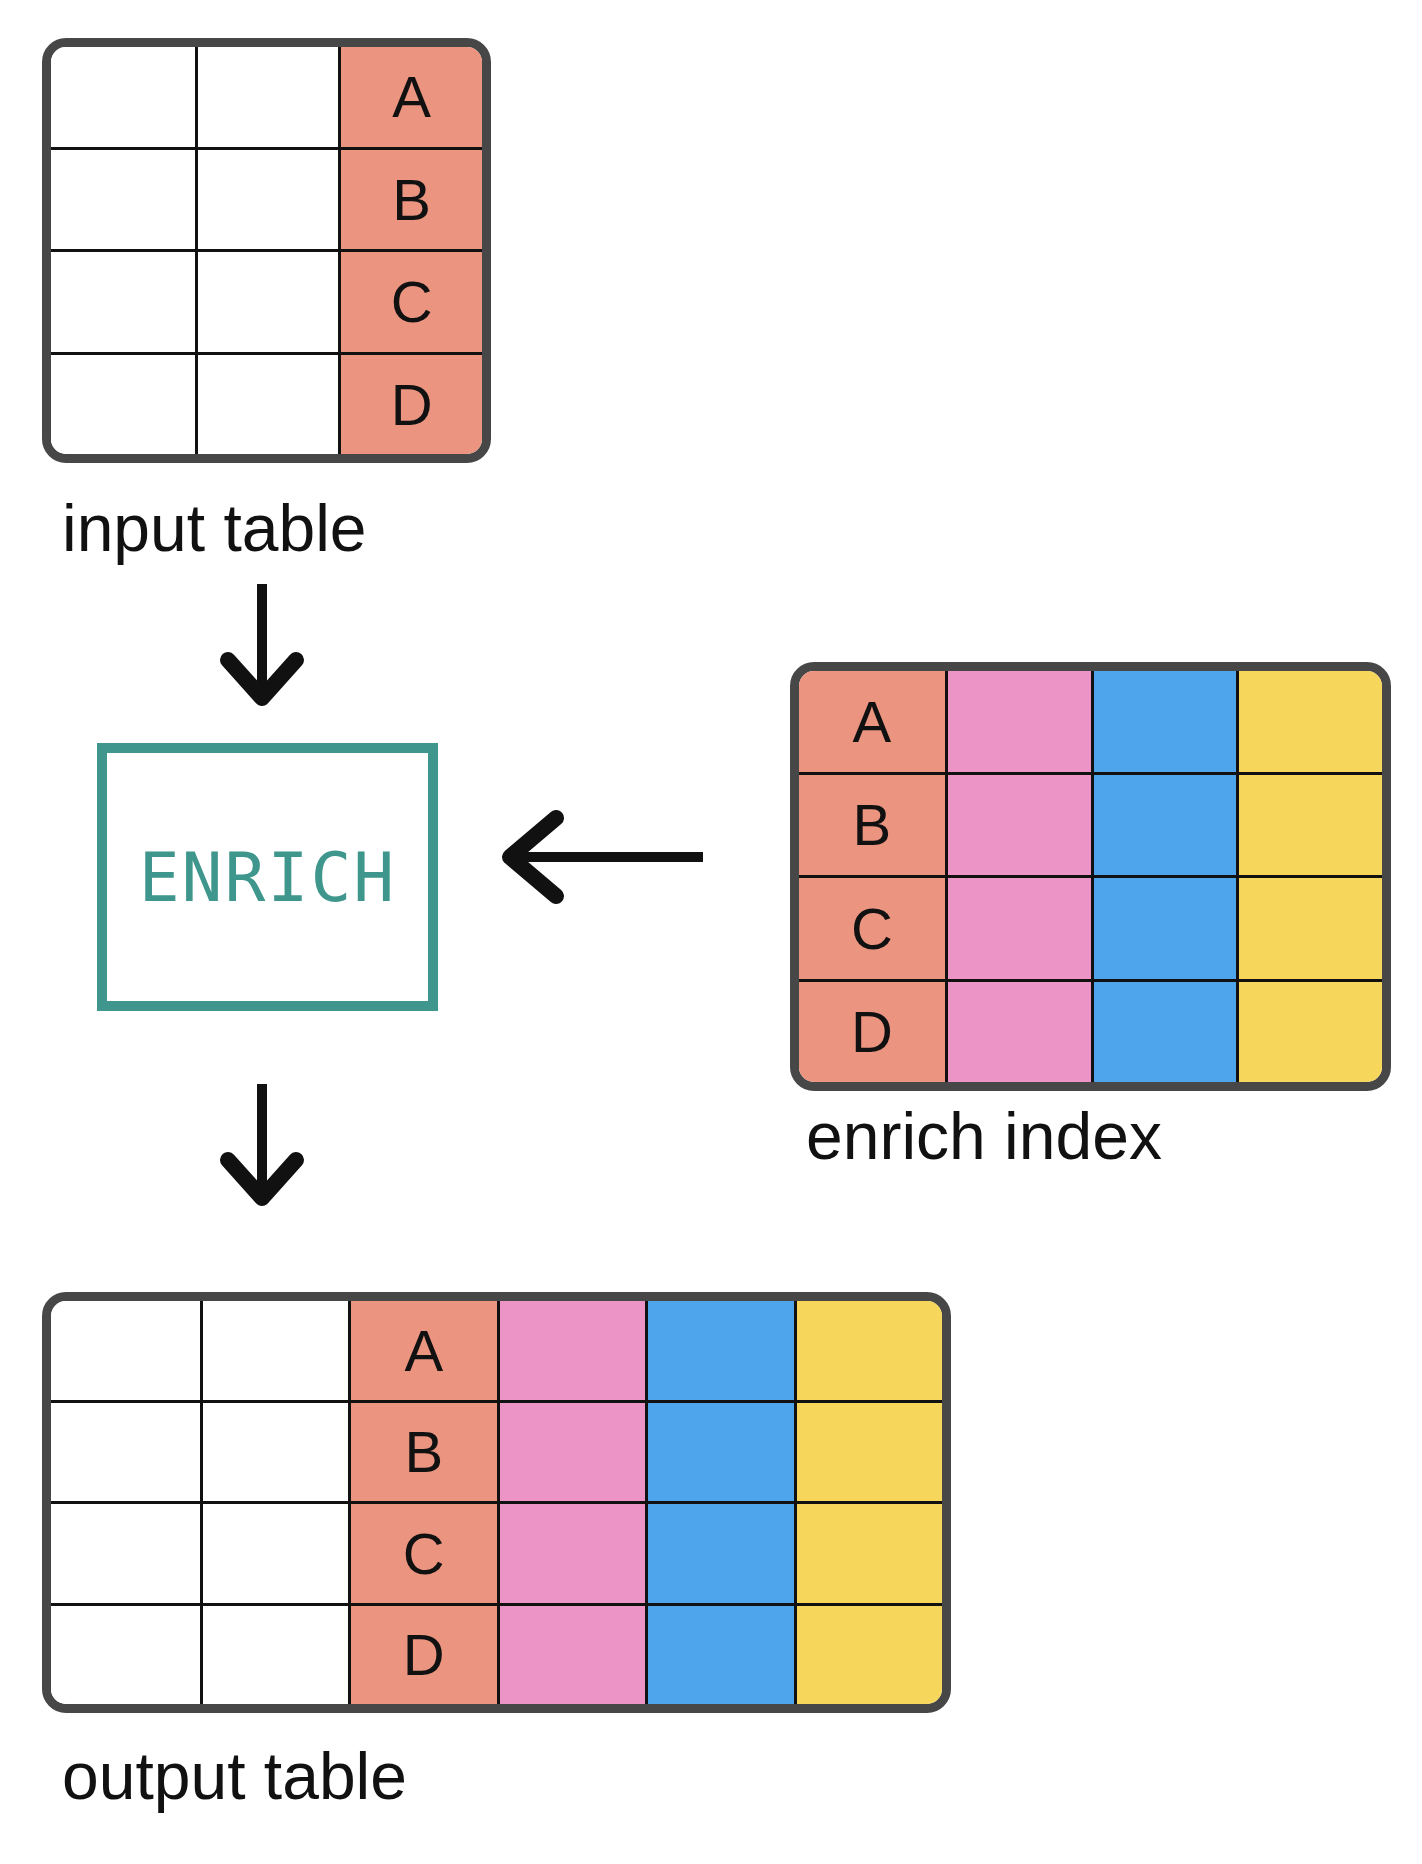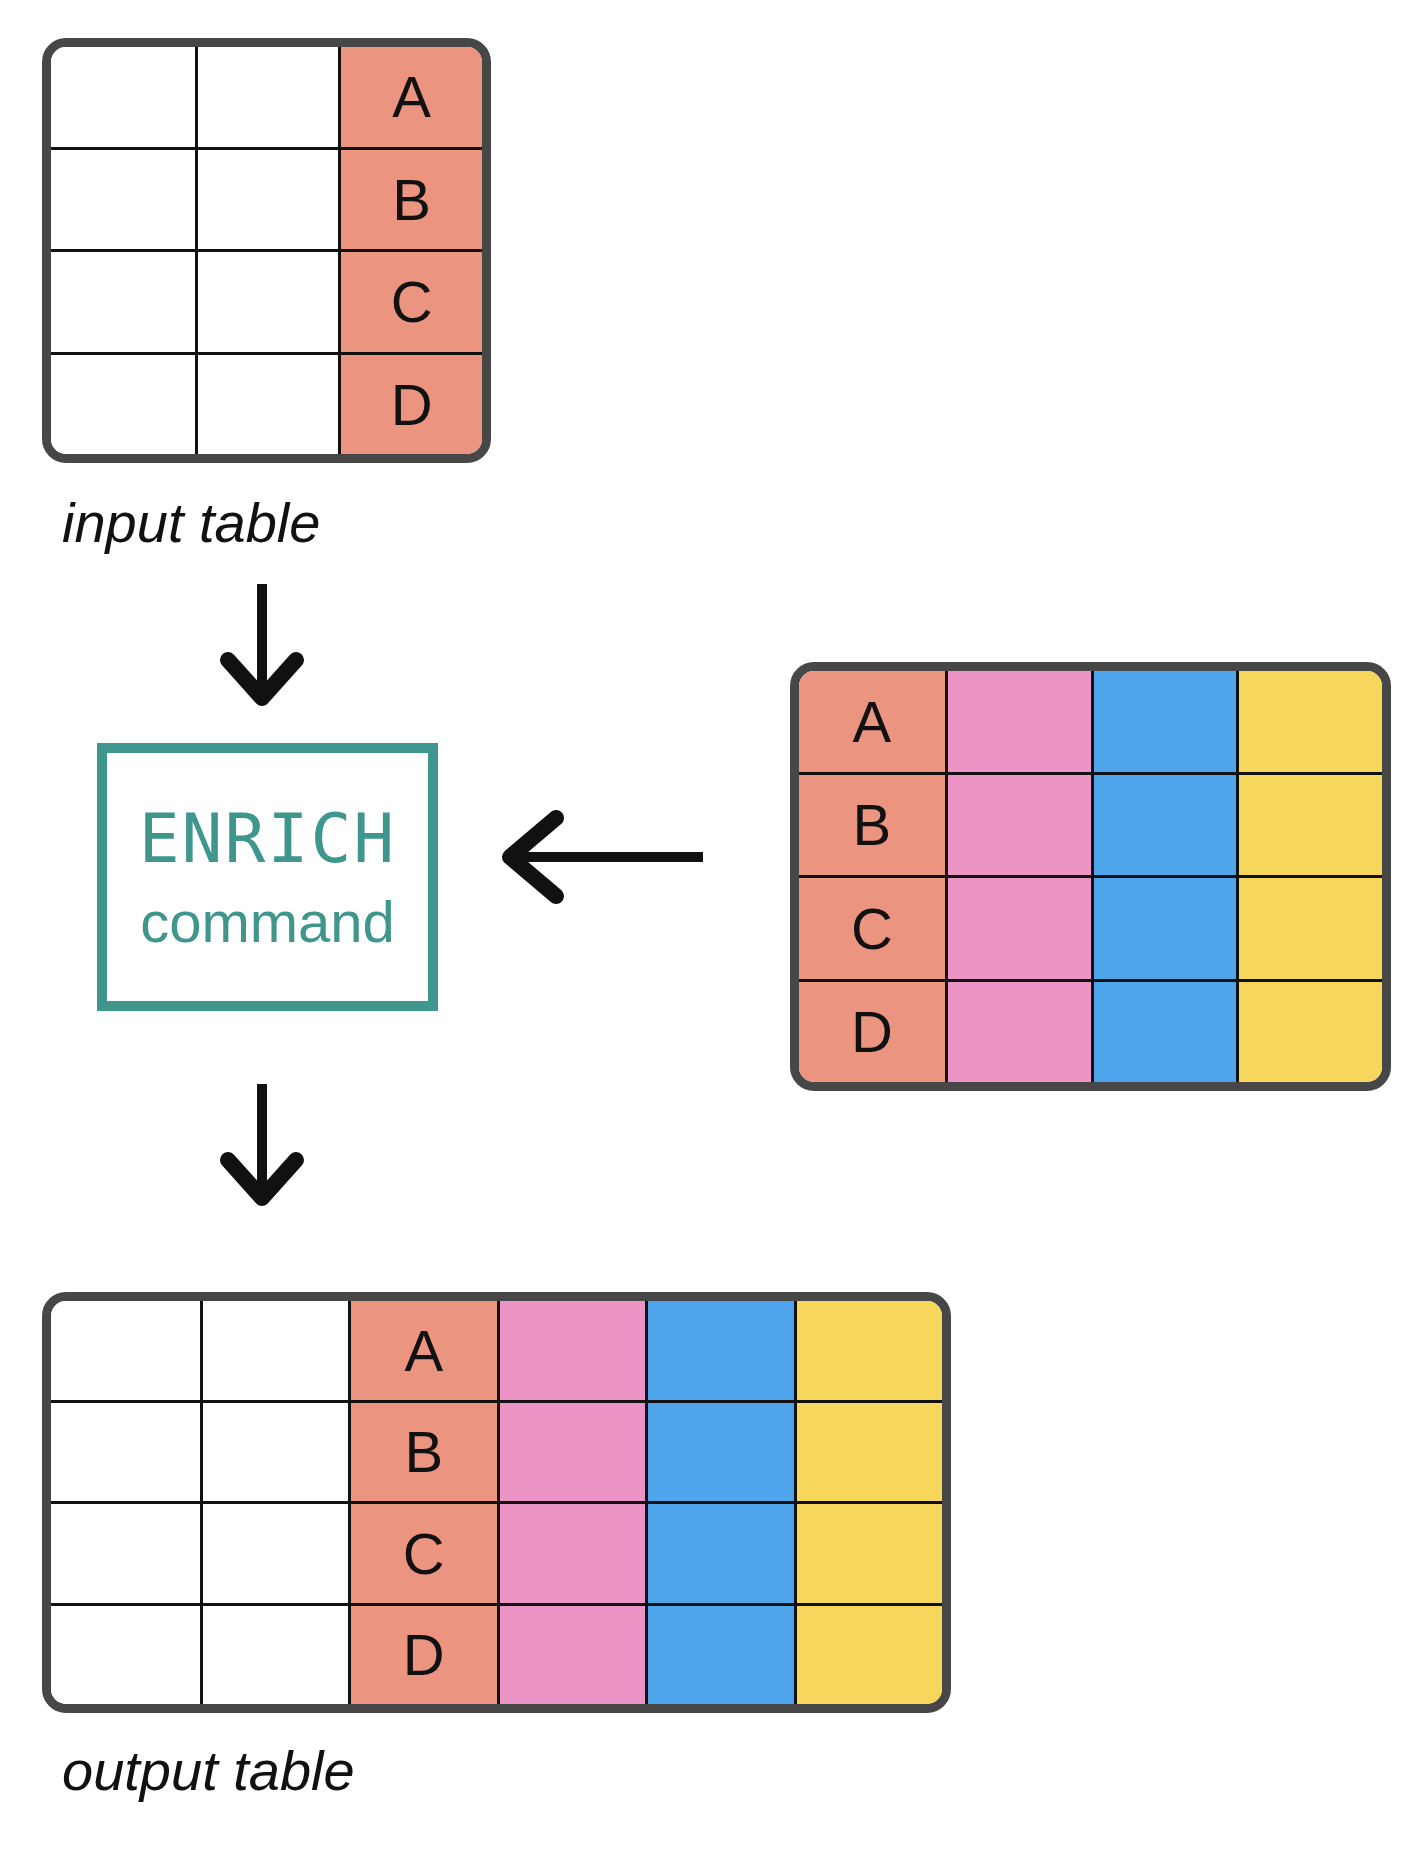--- a/index.html
+++ b/index.html
@@ -42,25 +42,24 @@
   .enrich-index-table {
     left: 790px; top: 662px;
     width: 601px; height: 429px;
   }
   .output-table {
     left: 42px; top: 1292px;
     width: 909px; height: 421px;
   }
   .label {
     position: absolute;
-    font-size: 56px;
+    font-size: 66px;
     line-height: 1.1;
     color: var(--text, #111111);
     white-space: nowrap;
-    font-style: italic;
   }
   .input-label  { left: 62px;  top: 492px; }
   .enrich-index-label { left: 806px; top: 1100px; }
   .output-label { left: 62px;  top: 1740px; }
   .enrich-box {
     position: absolute;
     left: 97px; top: 743px;
     width: 341px; height: 268px;
     box-sizing: border-box;
     border: 10px solid var(--teal, #3E968C);
@@ -115,21 +114,20 @@
 
   <div class="label input-label">input table</div>
 
   <svg class="arrow arrow-down-1" width="104" height="130" viewBox="0 0 104 130">
     <line x1="52" y1="4" x2="52" y2="116" stroke-width="10"></line>
     <path d="M 18 80 L 52 118 L 86 80" stroke-width="16" stroke-linecap="round" stroke-linejoin="round"></path>
   </svg>
 
   <div class="enrich-box">
     <div class="kw">ENRICH</div>
-    <div class="word">command</div>
   </div>
 
   <svg class="arrow arrow-left" width="212" height="114" viewBox="0 0 212 114">
     <line x1="205" y1="57" x2="16" y2="57" stroke-width="10"></line>
     <path d="M 58 18 L 12 57 L 58 96" stroke-width="16" stroke-linecap="round" stroke-linejoin="round"></path>
   </svg>
 
   <div class="table enrich-index-table" style="grid-template-columns: repeat(4, 1fr);">
       <div class="cell" style="background: rgb(235, 148, 128);">A</div>
       <div class="cell" style="background: rgb(236, 148, 198); border-left: 3px solid rgb(17, 17, 17);"></div>
@@ -142,20 +140,21 @@
       <div class="cell" style="background: rgb(235, 148, 128); border-top: 3px solid rgb(17, 17, 17);">C</div>
       <div class="cell" style="background: rgb(236, 148, 198); border-left: 3px solid rgb(17, 17, 17); border-top: 3px solid rgb(17, 17, 17);"></div>
       <div class="cell" style="background: rgb(79, 165, 236); border-left: 3px solid rgb(17, 17, 17); border-top: 3px solid rgb(17, 17, 17);"></div>
       <div class="cell" style="background: rgb(247, 214, 92); border-left: 3px solid rgb(17, 17, 17); border-top: 3px solid rgb(17, 17, 17);"></div>
       <div class="cell" style="background: rgb(235, 148, 128); border-top: 3px solid rgb(17, 17, 17);">D</div>
       <div class="cell" style="background: rgb(236, 148, 198); border-left: 3px solid rgb(17, 17, 17); border-top: 3px solid rgb(17, 17, 17);"></div>
       <div class="cell" style="background: rgb(79, 165, 236); border-left: 3px solid rgb(17, 17, 17); border-top: 3px solid rgb(17, 17, 17);"></div>
       <div class="cell" style="background: rgb(247, 214, 92); border-left: 3px solid rgb(17, 17, 17); border-top: 3px solid rgb(17, 17, 17);"></div>
     </div>
 
+  <div class="label enrich-index-label">enrich index</div>
 
   <svg class="arrow arrow-down-2" width="104" height="130" viewBox="0 0 104 130">
     <line x1="52" y1="4" x2="52" y2="116" stroke-width="10"></line>
     <path d="M 18 80 L 52 118 L 86 80" stroke-width="16" stroke-linecap="round" stroke-linejoin="round"></path>
   </svg>
 
   <div class="table output-table" style="grid-template-columns: repeat(6, 1fr);">
       <div class="cell" style="background: rgb(255, 255, 255);"></div>
       <div class="cell" style="background: rgb(255, 255, 255); border-left: 3px solid rgb(17, 17, 17);"></div>
       <div class="cell" style="background: rgb(235, 148, 128); border-left: 3px solid rgb(17, 17, 17);">A</div>

